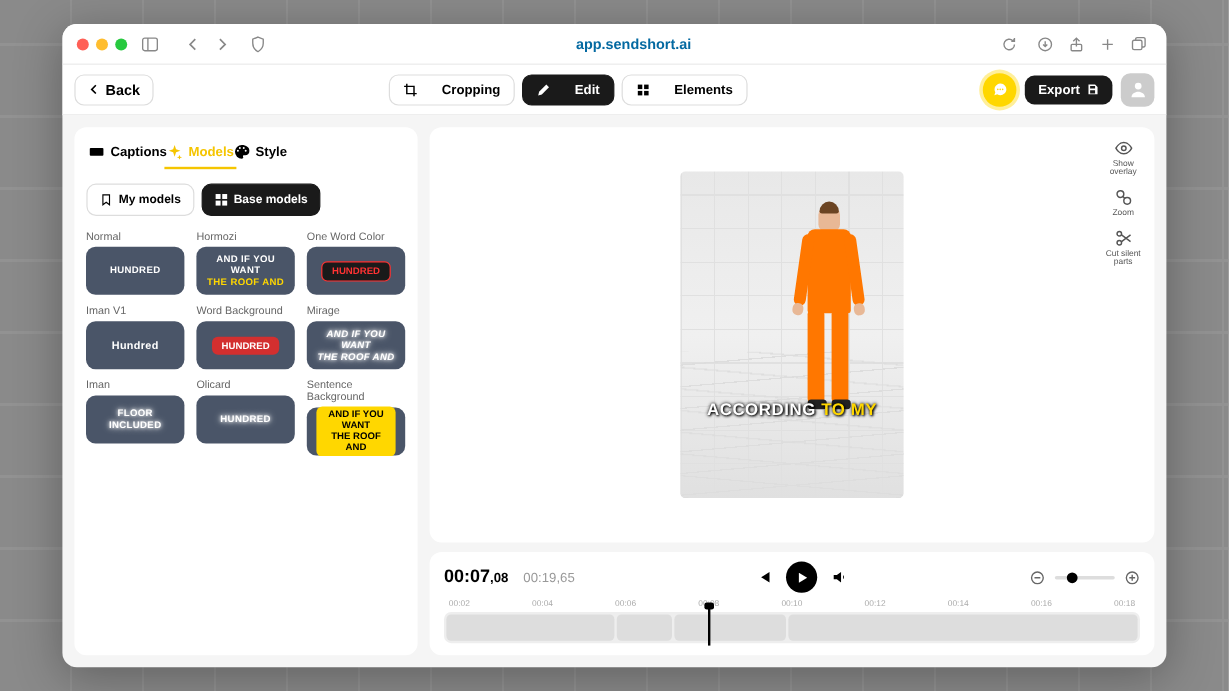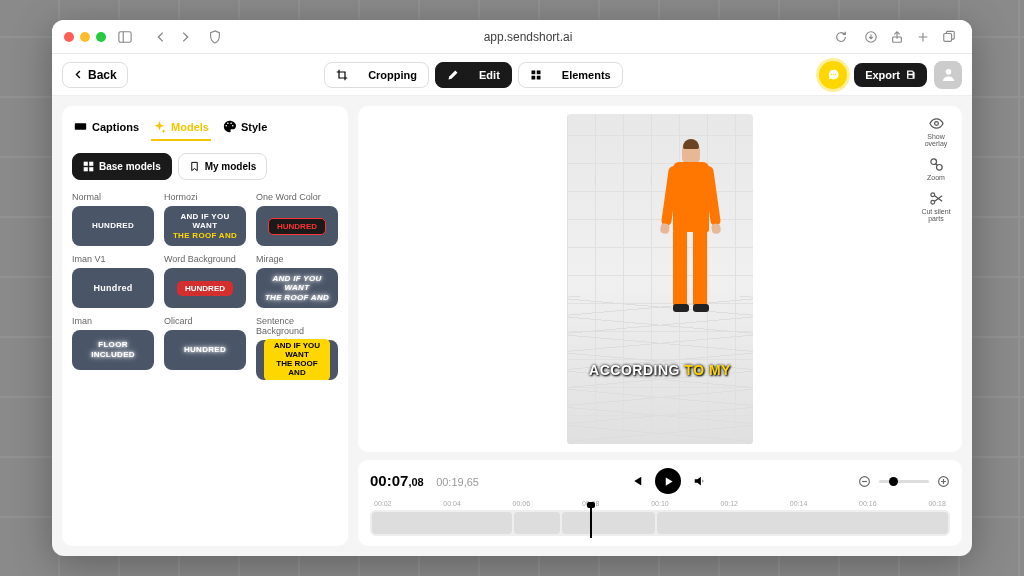--- a/index.html
+++ b/index.html
@@ -6,35 +6,35 @@
 body { background: #8a8a8a; width: 1024px; height: 576px; display: flex; align-items: center; justify-content: center; position: relative; overflow: hidden; }
 .bg-pattern { position: absolute; inset: 0; background-image: repeating-linear-gradient(0deg, transparent, transparent 58px, #9a9a9a 58px, #9a9a9a 60px), repeating-linear-gradient(90deg, transparent, transparent 58px, #9a9a9a 58px, #9a9a9a 60px); opacity: 0.5; }
 .browser { position: relative; width: 920px; height: 536px; background: #f5f5f5; border-radius: 12px; display: flex; flex-direction: column; overflow: hidden; box-shadow: 0 8px 40px rgba(0,0,0,0.3); }
 .titlebar { height: 34px; background: #fff; display: flex; align-items: center; padding: 0 12px; gap: 8px; border-bottom: 1px solid #e8e8e8; }
 .traffic { display: flex; gap: 6px; }
 .dot { width: 10px; height: 10px; border-radius: 50%; }
 .dot.red { background: #ff5f56; } .dot.yellow { background: #ffbd2e; } .dot.green { background: #27c93f; }
 .tb-btn { width: 22px; height: 22px; display: flex; align-items: center; justify-content: center; border-radius: 4px; color: #888; }
 .tb-btn svg { width: 14px; height: 14px; }
 .nav-arrows { display: flex; gap: 2px; margin-left: 6px; }
-.url { flex: 1; text-align: center; font-size: 12px; color: #404040; }
+.url { flex: 1; text-align: center; font-size: 12px; color: #0369a1; font-weight: bold; }
 .tb-right { display: flex; gap: 4px; }
 .toolbar { height: 42px; background: #fff; display: flex; align-items: center; padding: 0 10px; border-bottom: 1px solid #eee; }
 .back-btn { display: flex; align-items: center; gap: 4px; padding: 5px 10px; border: 1px solid #ddd; border-radius: 8px; font-size: 12px; font-weight: 600; background: #fff; cursor: pointer; }
 .mode-tabs { display: flex; gap: 6px; margin: 0 auto; }
 .mode-tab { display: flex; align-items: center; gap: 20px; padding: 6px 11px; border-radius: 8px; font-size: 11px; font-weight: 600; background: #fff; border: 1px solid #ddd; cursor: pointer; }
 .mode-tab.active { background: #1a1a1a; color: #fff; border-color: #1a1a1a; }
 .mode-tab svg { width: 12px; height: 12px; }
 .top-right { display: flex; gap: 7px; align-items: center; }
 .notif-btn { width: 28px; height: 28px; border-radius: 50%; background: #ffd700; display: flex; align-items: center; justify-content: center; box-shadow: 0 0 0 3px rgba(255,215,0,0.4); }
 .export-btn { background: #1a1a1a; color: #fff; padding: 6px 11px; border-radius: 8px; font-size: 11px; font-weight: 600; display: flex; align-items: center; gap: 5px; cursor: pointer; }
 .user-btn { width: 28px; height: 28px; border-radius: 8px; background: #ccc; display: flex; align-items: center; justify-content: center; }
 .main { flex: 1; display: flex; gap: 10px; padding: 10px; overflow: hidden; }
 .sidebar { width: 286px; background: #fff; border-radius: 10px; padding: 10px; display: flex; flex-direction: column; overflow: hidden; }
-.side-tabs { display: flex; gap: 14px; font-size: 11px; font-weight: 700; padding: 4px 2px 0; }
+.side-tabs { display: flex; font-size: 11px; font-weight: 700; padding: 4px 2px 0; }
 .side-tab { display: flex; align-items: center; gap: 5px; padding-bottom: 8px; cursor: pointer; position: relative; }
 .side-tab.active { color: #f5c500; }
 .side-tab.active::after { content: ''; position: absolute; bottom: 0; left: -2px; right: -2px; height: 2px; background: #f5c500; }
 .side-tab svg { width: 13px; height: 13px; }
 .model-types { display: flex; gap: 6px; margin: 12px 0; }
 .mtype { display: flex; align-items: center; gap: 5px; padding: 7px 10px; border-radius: 8px; font-size: 10px; font-weight: 600; border: 1px solid #ddd; cursor: pointer; }
 .mtype.active { background: #1a1a1a; color: #fff; border-color: #1a1a1a; }
 .mtype svg { width: 11px; height: 11px; }
 .models-grid { display: grid; grid-template-columns: 1fr 1fr 1fr; gap: 8px 10px; overflow-y: auto; }
 .model-col { display: flex; flex-direction: column; gap: 4px; }
@@ -46,21 +46,21 @@
 .mc-text { font-size: 8px; font-weight: 900; color: #fff; text-align: center; line-height: 1.2; letter-spacing: 0.3px; }
 .mc-text.yellow { color: #ffd700; }
 .mc-text.tiny { font-size: 6px; }
 .mc-text.glow { text-shadow: 0 0 6px #fff, 0 0 3px #fff; }
 .mc-pill { padding: 3px 8px; border-radius: 5px; font-size: 8px; font-weight: 900; }
 .mc-pill.red { background: #1a1a1a; color: #ff3333; border: 1px solid #ff3333; }
 .mc-pill.red2 { background: #d32f2f; color: #fff; }
 .mc-pill.yellowbg { background: #ffd700; color: #000; }
 .preview-area { flex: 1; display: flex; flex-direction: column; gap: 8px; }
 .video-wrap { flex: 1; background: #fff; border-radius: 10px; display: flex; align-items: center; justify-content: center; position: relative; }
-.video-frame { width: 186px; height: 330px; background: linear-gradient(180deg, #e8e8e8 0%, #f0f0f0 50%, #e0e0e0 100%); border-radius: 4px; position: relative; overflow: hidden; }
+.video-frame { width: 186px; height: 272px; background: linear-gradient(180deg, #e8e8e8 0%, #f0f0f0 50%, #e0e0e0 100%); border-radius: 4px; position: relative; overflow: hidden; }
 .padded-wall { position: absolute; inset: 0; background-image: repeating-linear-gradient(0deg, #e0e0e0, #e0e0e0 1px, transparent 1px, transparent 28px), repeating-linear-gradient(90deg, #e0e0e0, #e0e0e0 1px, transparent 1px, transparent 28px); }
 .floor { position: absolute; bottom: 0; left: 0; right: 0; height: 45%; background: linear-gradient(180deg, #e5e5e5, #f5f5f5); background-image: repeating-linear-gradient(5deg, #ddd, #ddd 1px, transparent 1px, transparent 18px), repeating-linear-gradient(-5deg, #ddd, #ddd 1px, transparent 1px, transparent 18px); }
 .person { position: absolute; top: 28px; left: 96px; width: 56px; height: 180px; }
 .head { width: 18px; height: 22px; background: #e8b896; border-radius: 8px 8px 6px 6px; margin: 0 auto; position: relative; }
 .hair { position: absolute; top: -3px; left: 1px; right: 1px; height: 10px; background: #6b4423; border-radius: 8px 8px 2px 2px; }
 .torso { width: 36px; height: 70px; background: #ff7700; border-radius: 6px 6px 2px 2px; margin: -2px auto 0; position: relative; }
 .arm { position: absolute; width: 10px; height: 60px; background: #ff7700; border-radius: 5px; top: 4px; }
 .arm.l { left: -8px; transform: rotate(8deg); } .arm.r { right: -8px; transform: rotate(-8deg); }
 .hand { width: 9px; height: 10px; background: #e8b896; border-radius: 4px; position: absolute; bottom: -8px; }
 .legs { display: flex; gap: 4px; justify-content: center; margin-top: -2px; }
@@ -230,34 +230,34 @@
         </div>
         <div class="side-tab">
           <svg viewBox="0 0 16 16" fill="currentColor">
               <path d="M8 1a7 7 0 0 0 0 14c1 0 1.5-.5 1.5-1.2 0-.5-.3-.8-.3-1.3 0-.5.4-1 1-1h1.3A4.5 4.5 0 0 0 16 7c0-3.3-3.6-6-8-6zM4 8a1 1 0 1 1 0-2 1 1 0 0 1 0 2zm2-3a1 1 0 1 1 0-2 1 1 0 0 1 0 2zm4 0a1 1 0 1 1 0-2 1 1 0 0 1 0 2zm2 3a1 1 0 1 1 0-2 1 1 0 0 1 0 2z"></path>
             </svg>
           <span>Style</span>
         </div>
       </div>
 
       <div class="model-types">
+        <div class="mtype">
+          <svg viewBox="0 0 16 16" fill="none" stroke="currentColor" stroke-width="1.4">
+              <path d="M4 2h8v12l-4-3-4 3V2z"></path>
+            </svg>
+          <span>My models</span>
+        </div>
         <div class="mtype active">
           <svg viewBox="0 0 16 16" fill="currentColor">
               <rect x="1" y="1" width="6" height="6"></rect>
               <rect x="9" y="1" width="6" height="6"></rect>
               <rect x="1" y="9" width="6" height="6"></rect>
               <rect x="9" y="9" width="6" height="6"></rect>
             </svg>
           <span>Base models</span>
-        </div>
-        <div class="mtype">
-          <svg viewBox="0 0 16 16" fill="none" stroke="currentColor" stroke-width="1.4">
-              <path d="M4 2h8v12l-4-3-4 3V2z"></path>
-            </svg>
-          <span>My models</span>
         </div>
       </div>
 
       <div class="models-grid">
         <div class="model-col">
           <div class="model-label">Normal</div>
           <div class="model-card">
               <div class="mc-text">HUNDRED</div>
             </div>
         </div>

